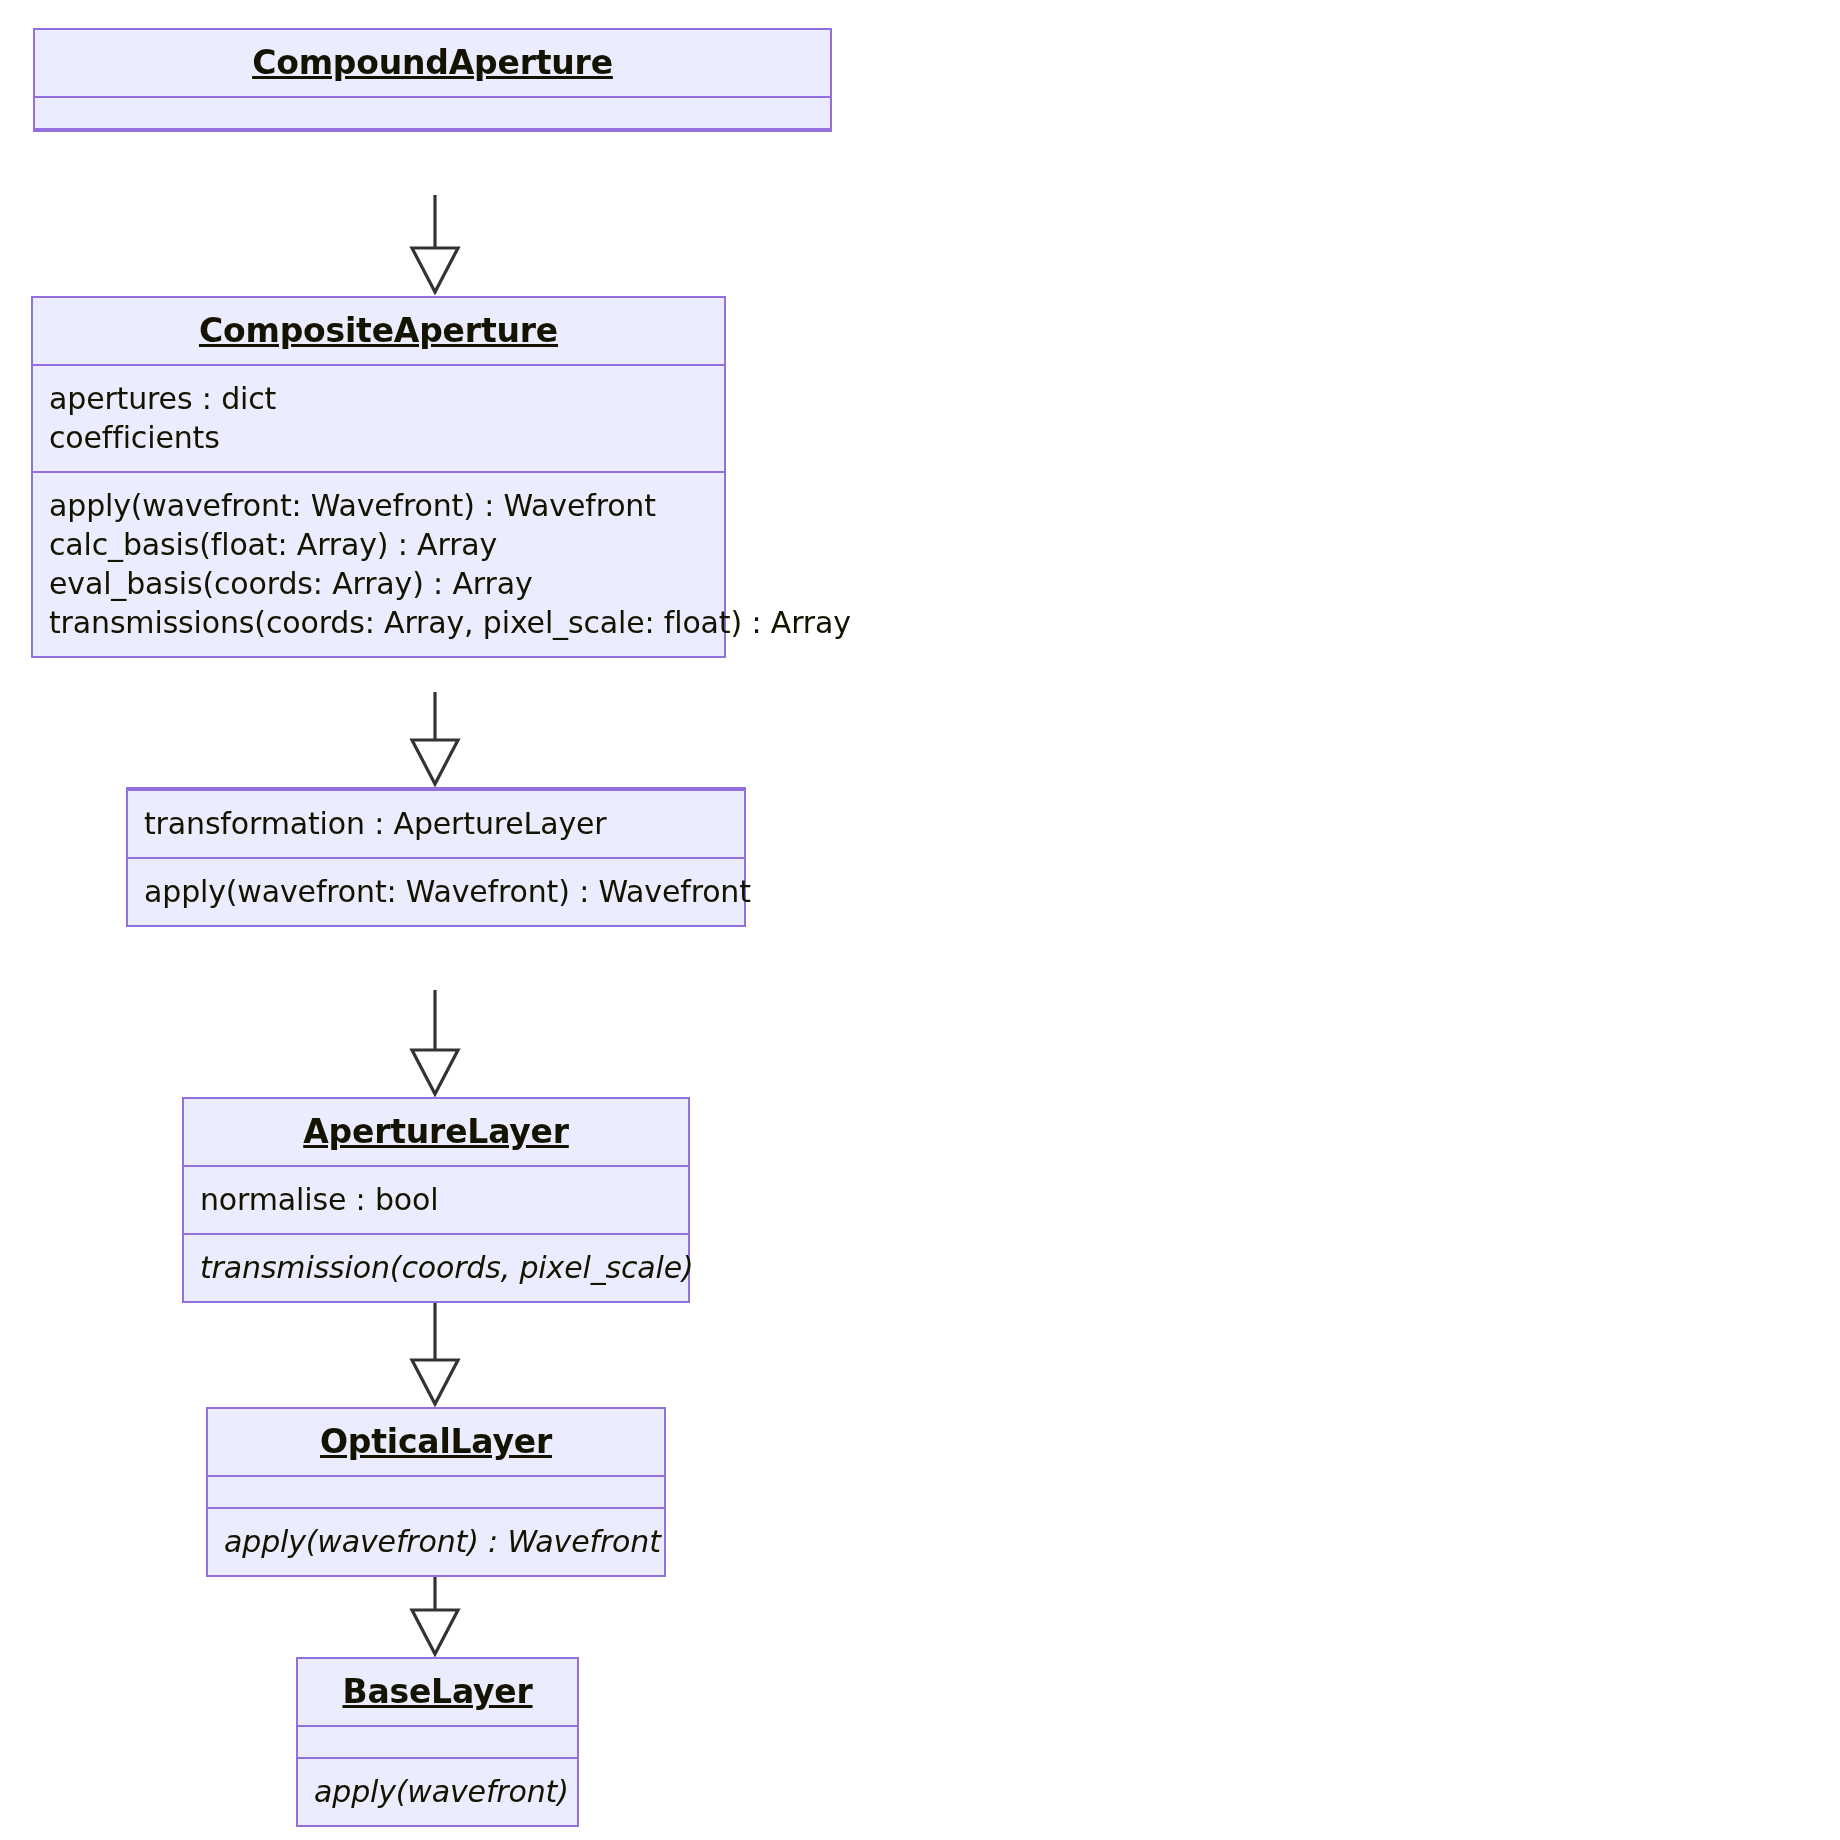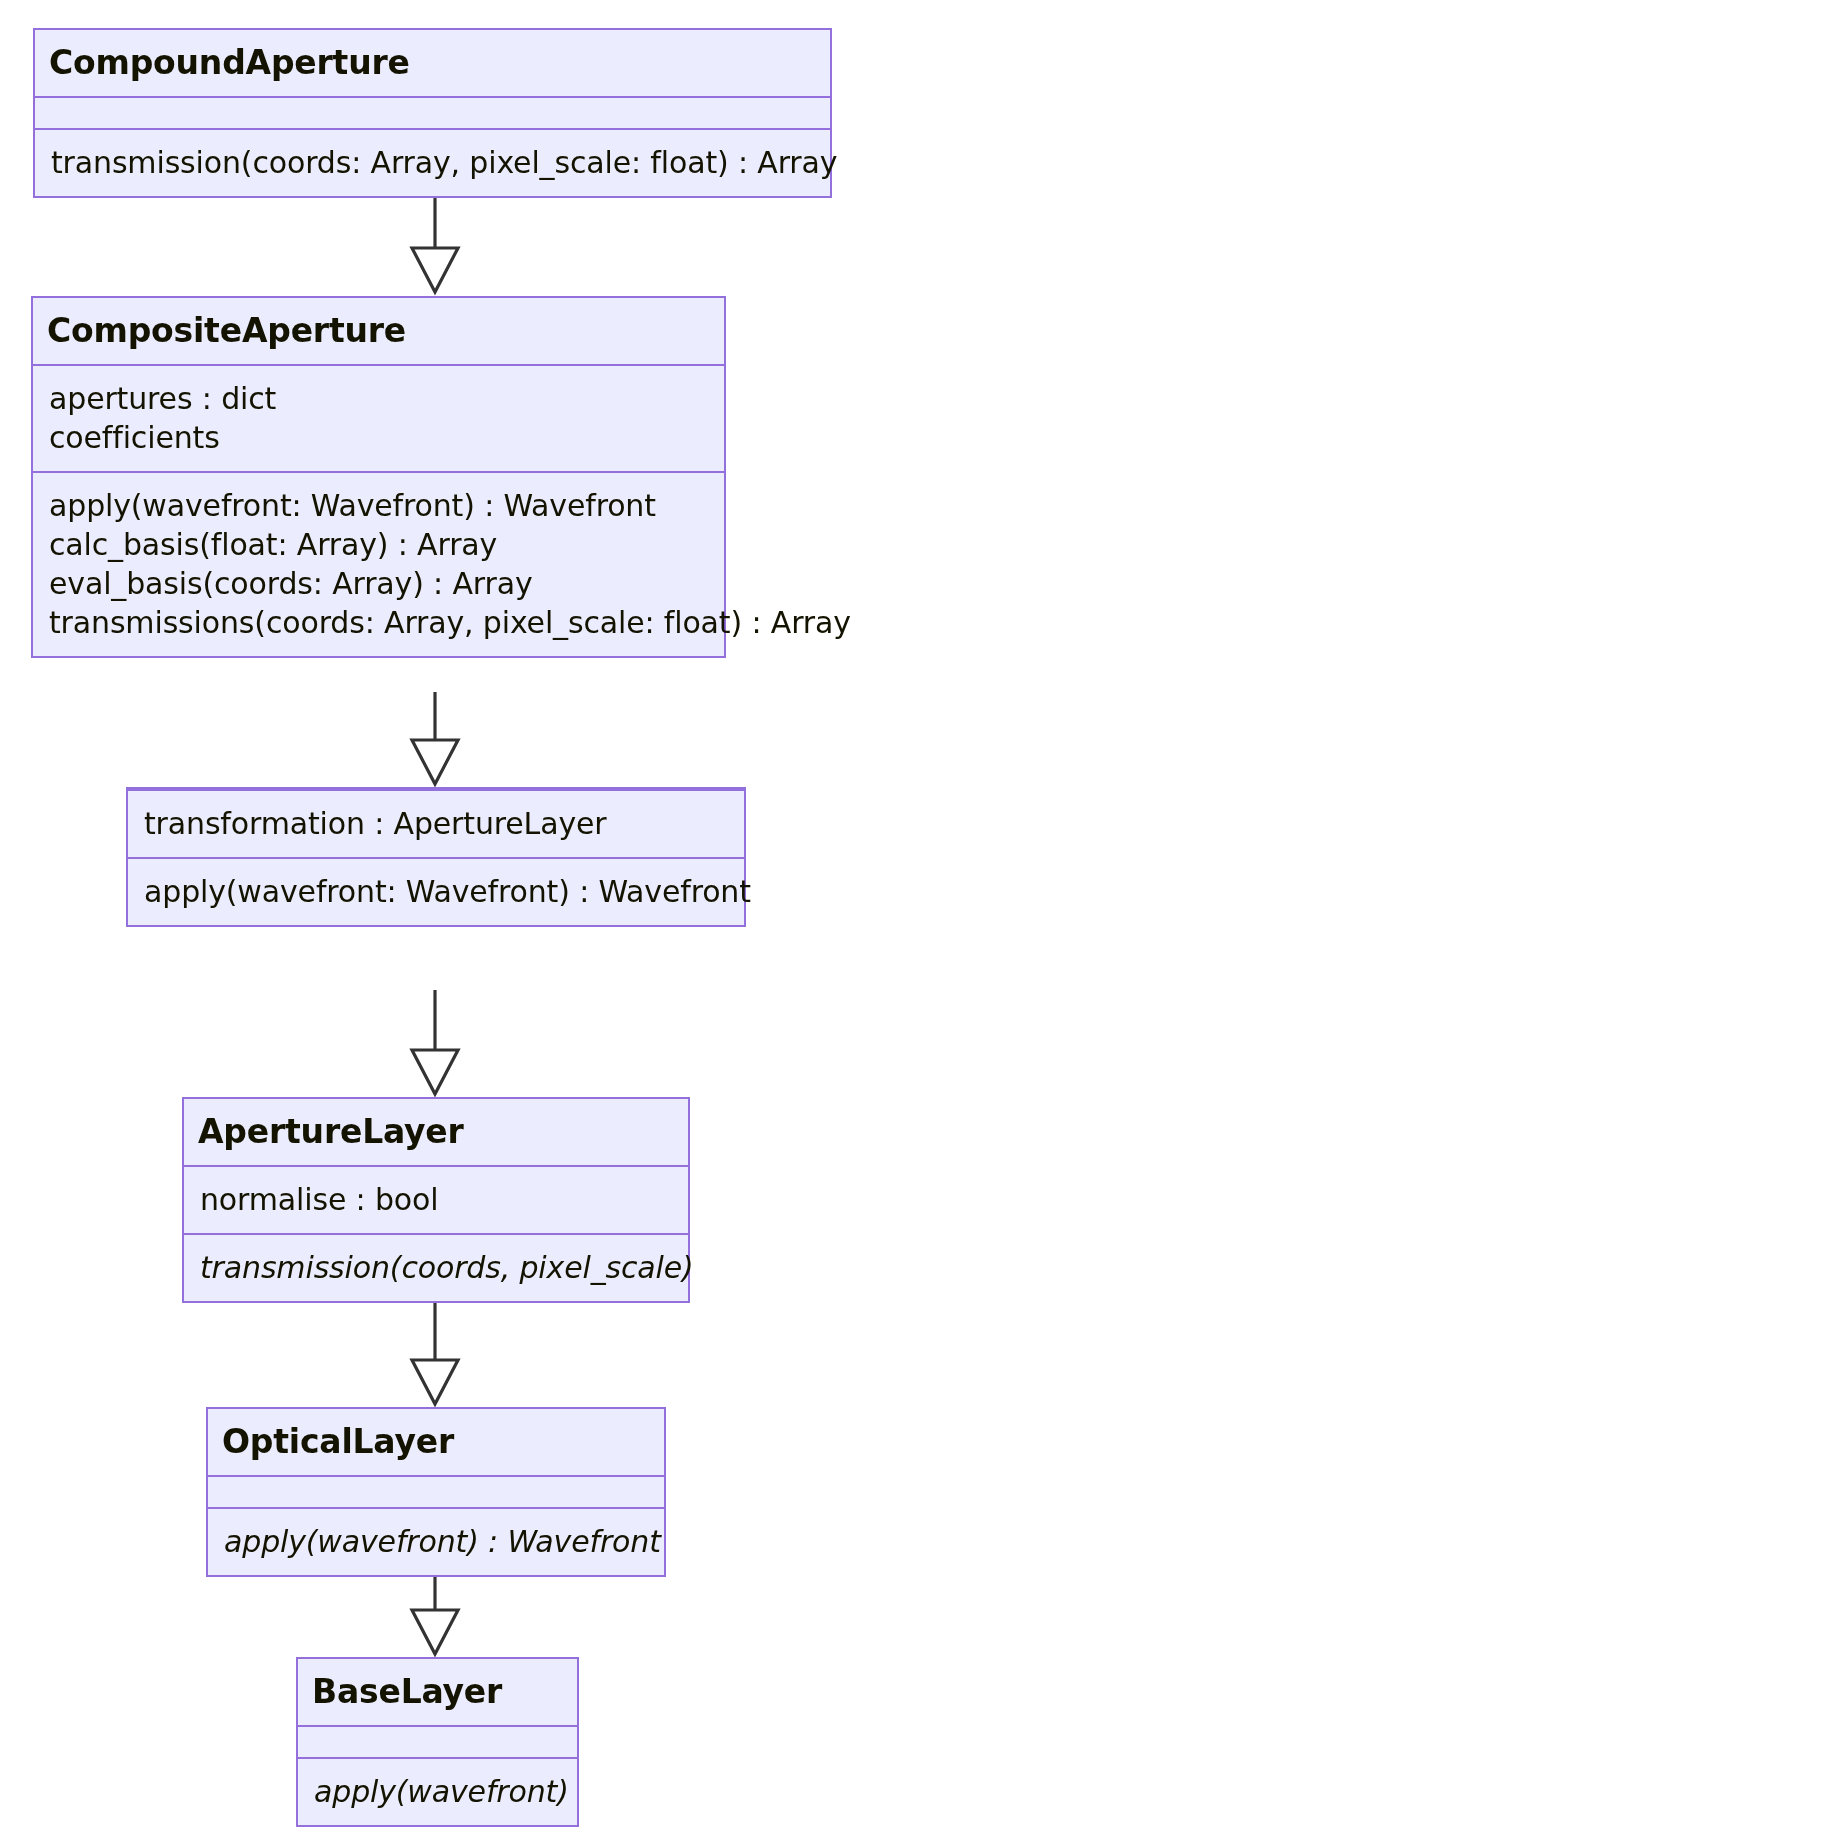--- a/index.html
+++ b/index.html
@@ -47,25 +47,27 @@
   .class-box {
     position: absolute;
     box-sizing: border-box;
     background: #ececff;
     border: 2.6px solid #9370db;
     color: #131300;
   }
 
   .class-title {
     box-sizing: border-box;
+    text-align: center;
     font-weight: bold;
     font-size: 33px;
     line-height: 1.0;
     padding: 16px 14px 17px 14px;
     letter-spacing: -0.2px;
+    text-decoration: underline;
   }
 
   .divider {
     height: 0;
     border-top: 2.6px solid #9370db;
   }
 
   .section {
     box-sizing: border-box;
     padding: 13px 16px 14px 16px;
@@ -124,23 +126,20 @@
       <line class="edge-line" x1="435" y1="1555" x2="435" y2="1610"></line>
       <polygon class="edge-arrow" points="412,1610 458,1610 435,1654"></polygon>
     </g>
   </svg>
 
   <div class="class-box" id="box-compound-aperture">
     <div class="class-title">CompoundAperture</div>
     <div class="divider"></div>
     <div class="section empty"></div>
     <div class="divider"></div>
-    <div class="section">
-      <div class="member">transmission(coords: Array, pixel_scale: float) : Array</div>
-    </div>
   </div>
 
   <div class="class-box" id="box-composite-aperture">
     <div class="class-title">CompositeAperture</div>
     <div class="divider"></div>
     <div class="section">
       <div class="member">apertures : dict</div>
       <div class="member">coefficients</div>
     </div>
     <div class="divider"></div>

